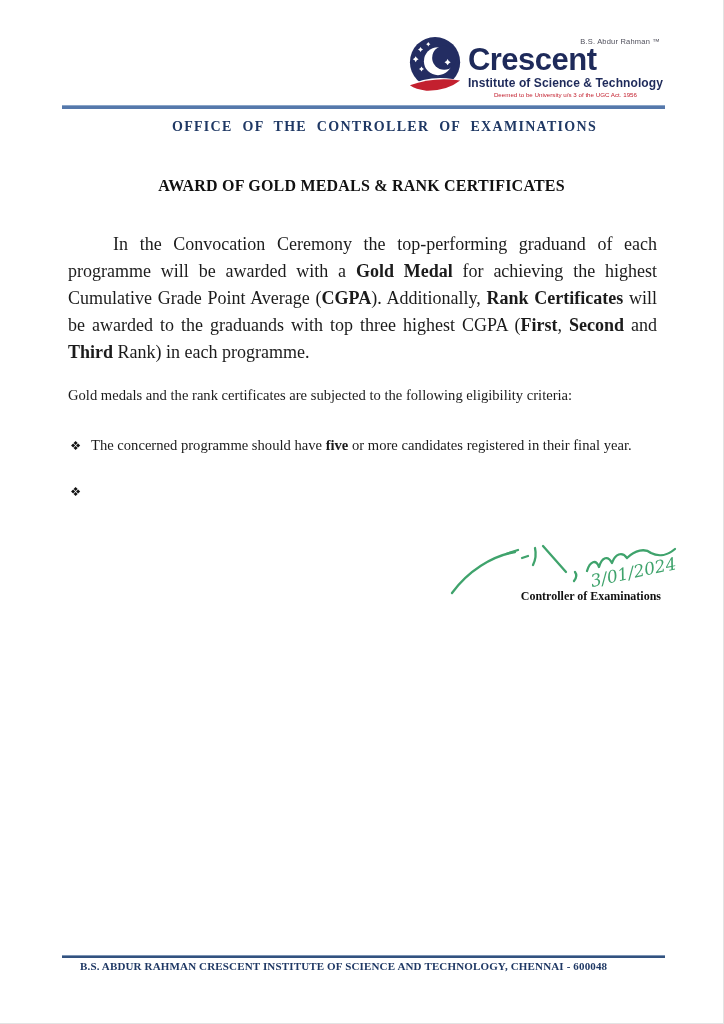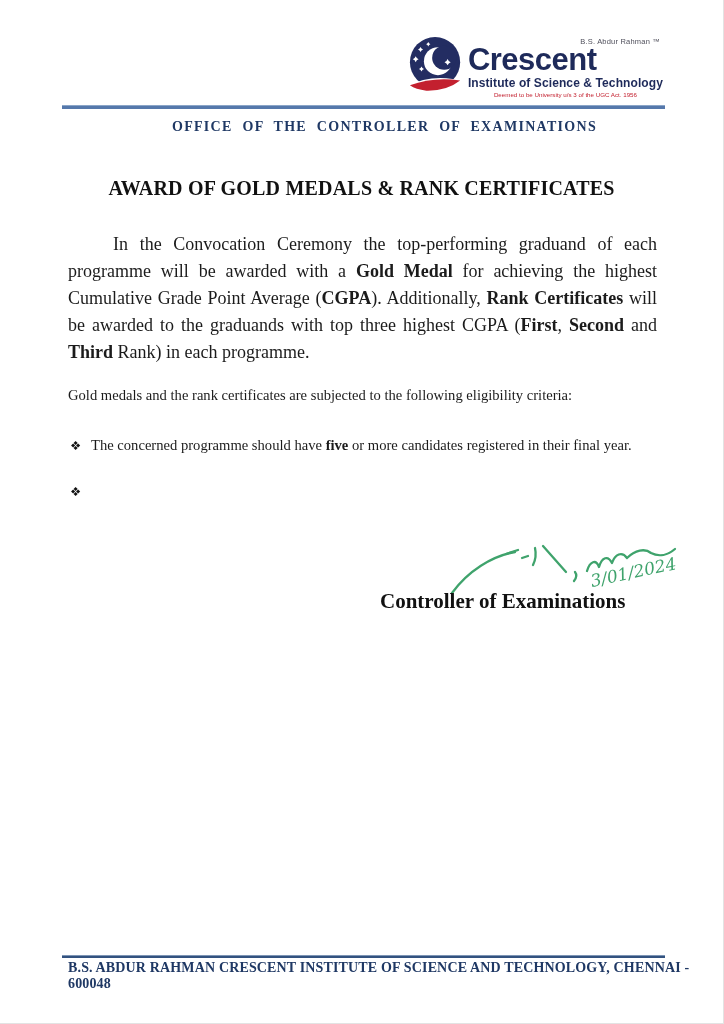--- a/index.html
+++ b/index.html
@@ -80,21 +80,21 @@
     font-weight: 700;
     color: #1f3864;
     letter-spacing: 1.3px;
     word-spacing: 5px;
     margin-left: 46px;
   }
   .doc-title {
     position: absolute;
     top: 177px; left: 0; right: 0;
     text-align: center;
-    font-size: 20px;
+    font-size: 16px;
     font-weight: 700;
     color: #111111;
     letter-spacing: 0.2px;
   }
 
   
   .para {
     position: absolute;
     top: 231px; left: 68px;
     width: 589px;
@@ -137,31 +137,32 @@
   .signature-block {
     position: absolute;
     top: 541px; left: 448px;
     width: 232px; height: 66px;
   }
   .signature-svg { width: 232px; height: 60px; display: block; }
   .signoff {
     position: absolute;
     top: 589px; left: 380px;
     width: 282px;
-    font-size: 21px;
+    text-align: right;
+    font-size: 12px;
     font-weight: 700;
     color: #111111;
     padding-right: 1px;
   }
 
   
   .footer-text {
     position: absolute;
-    top: 960px; left: 68px;
-    font-size: 14px;
+    top: 960px; left: 80px;
+    font-size: 11px;
     font-weight: 700;
     color: #1f3864;
     letter-spacing: 0.15px;
   }
 </style>
 </head>
 <body>
 
 <div class="page">
 

